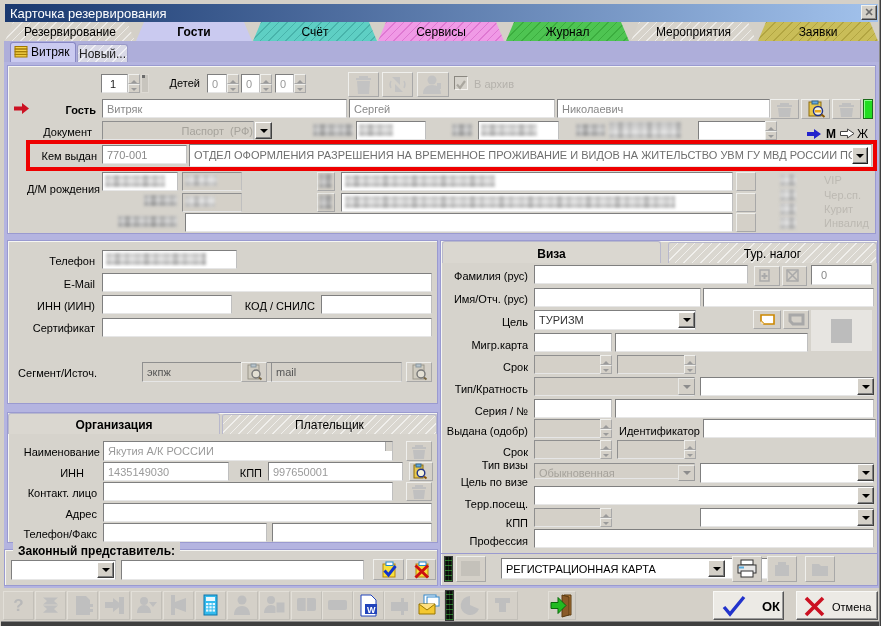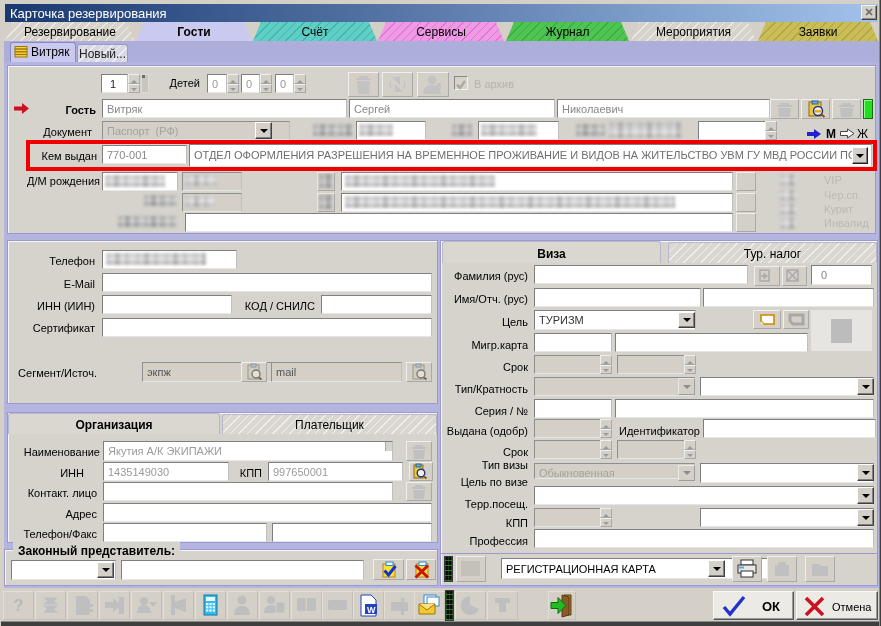--- a/index.html
+++ b/index.html
@@ -131,21 +131,21 @@
         <rect x="13" y="10" width="6" height="2.5" fill="#e8a820"></rect>
         <path d="M19.5 14.5l3 2.5" stroke="#885500" stroke-width="2"></path>
       </svg></div>
   <div class="btn" style="left:831px;top:99px;width:29px;height:20px;">
     <svg width="27" height="18" viewBox="0 0 27 18">
         <path fill="#c0c0c0" d="M9 3h9v2h3v2H6V5h3zM7 8h13l-1 9H8z"></path>
       </svg></div>
   <div class="abs" style="left:862px;top:99px;width:10px;height:20px;background:#22dd22;border:1px solid #1a6a1a;box-shadow:inset 1px 1px 0 #88ff88;"></div>
 
   <div class="lbl" style="right:789px;top:126px;">Документ</div>
-  <div class="ginp" style="left:101px;top:121px;width:188px;height:19px;">Паспорт&nbsp; (РФ)</div>
+  <div class="ginp" style="left:101px;top:121px;width:152px;height:19px;text-align:right;">Паспорт&nbsp; (РФ)</div>
   <div class="ddbtn" style="left:254px;top:122px;height:17px;"></div>
   <div class="blur" style="left:312px;top:124px;width:40px;height:12px;">
       <div class="noise"></div>
     </div>
   <div class="inp" style="left:355px;top:121px;width:70px;height:19px;"></div>
   <div class="blur" style="left:358px;top:124px;width:34px;height:12px;">
       <div class="noise2"></div>
     </div>
   <div class="blur" style="left:451px;top:124px;width:20px;height:12px;">
       <div class="noise"></div>
@@ -173,21 +173,21 @@
       <path fill="#fff" stroke="#444" d="M0.5 3.5h7V1l6.5 4.5L7.5 10V7.5h-7z"></path>
     </svg>
   <div class="lbl" style="left:856px;top:127px;font-size:12px;">Ж</div>
 
   <div class="abs" style="left:25px;top:140px;width:851px;height:31px;border:4px solid #ee0000;"></div>
   <div class="lbl" style="right:784px;top:150px;">Кем выдан</div>
   <div class="inp" style="left:101px;top:145px;width:85px;height:19px;">770-001</div>
   <div class="inp" style="left:188px;top:144px;width:683px;height:23px;color:#6e6e6e;padding-top:4px;">ОТДЕЛ ОФОРМЛЕНИЯ РАЗРЕШЕНИЯ НА ВРЕМЕННОЕ ПРОЖИВАНИЕ И ВИДОВ НА ЖИТЕЛЬСТВО УВМ ГУ МВД РОССИИ ПО</div>
   <div class="ddbtn" style="left:851px;top:147px;width:16px;height:17px;border-color:#fff #202020 #202020 #fff;"></div>
 
-  <div class="lbl" style="right:781px;top:175px;text-align:right;">Д/М рождения</div>
+  <div class="lbl" style="right:781px;top:183px;text-align:right;">Д/М рождения</div>
   <div class="inp" style="left:101px;top:172px;width:76px;height:19px;"></div>
   <div class="blur" style="left:104px;top:175px;width:60px;height:12px;">
       <div class="noise2"></div>
     </div>
   <div class="ginp" style="left:181px;top:172px;width:60px;height:19px;"></div>
   <div class="blur" style="left:184px;top:175px;width:32px;height:11px;">
       <div class="noise2"></div>
     </div>
   <div class="btn" style="left:316px;top:172px;width:18px;height:19px;"></div>
   <div class="blur" style="left:318px;top:174px;width:13px;height:14px;">
@@ -268,21 +268,21 @@
         <rect x="6" y="2" width="11" height="14" fill="#d0ccc0" stroke="#9a968a"></rect>
         <rect x="9" y="1" width="5" height="3" fill="#b8c4cc" stroke="#8a98a0"></rect>
         <circle cx="14" cy="11" r="4" fill="#e4e0d4" stroke="#777" stroke-width="1.4"></circle>
         <path d="M17 14.5l2.5 2" stroke="#776644" stroke-width="2"></path>
       </svg></div>
 
   <div class="panel" style="left:6px;top:412px;width:431px;height:131px;background:#d6d3cc;"></div>
   <div class="abs" style="left:7px;top:413px;width:212px;height:21px;background:#dad7d0;border:1px solid #b8b8cc;border-bottom:none;border-radius:3px 3px 0 0;font-size:12px;font-weight:bold;text-align:center;padding-top:4px;box-sizing:border-box;">Организация</div>
   <div class="abs" style="left:221px;top:414px;width:215px;height:20px;background:#dad7d0 repeating-linear-gradient(135deg,rgba(255,255,255,.6) 0 1px,transparent 1px 6px);border:1px solid #b8b8cc;border-bottom:none;border-radius:3px 3px 0 0;font-size:12px;text-align:center;padding-top:3px;box-sizing:border-box;">Плательщик</div>
   <div class="lbl" style="right:781px;top:446px;">Наименование</div>
-  <div class="inp" style="left:102px;top:441px;width:290px;height:20px;color:#9a9a9a;">Якутия А/К ЭКИПАЖИ</div>
+  <div class="inp" style="left:102px;top:441px;width:290px;height:20px;color:#9a9a9a;">Якутия А/К РОССИИ</div>
   <div class="abs" style="left:384px;top:442px;width:7px;height:9px;background:#d6d3cc;border-left:1px solid #aaa;"></div>
   <div class="btn" style="left:405px;top:441px;width:26px;height:20px;">
     <svg width="24" height="18" viewBox="0 0 24 18">
         <path fill="#c0c0c0" d="M8 3h8v2h3v2H5V5h3zM6 8h12l-1 9H7z"></path>
       </svg></div>
   <div class="lbl" style="right:797px;top:467px;">ИНН</div>
   <div class="inp" style="left:102px;top:462px;width:126px;height:19px;color:#9a9a9a;">1435149030</div>
   <div class="lbl" style="right:619px;top:467px;">КПП</div>
   <div class="inp" style="left:267px;top:462px;width:135px;height:19px;color:#9a9a9a;">997650001</div>
   <div class="btn" style="left:408px;top:462px;width:24px;height:19px;">
@@ -541,21 +541,21 @@
     <svg width="29" height="27" viewBox="0 0 29 27">
         <path fill="#bfbfbf" d="M7 6h15v5h-4v9H11v-9H7z"></path>
       </svg></div>
   <div class="fbtn" style="left:547px;top:591px;width:28px;height:29px;">
     <svg width="26" height="27" viewBox="0 0 26 27">
         <path fill="#b07a3a" stroke="#5a3a10" d="M15 3h7v20h-7z"></path>
         <path fill="#8a5a28" stroke="#5a3a10" d="M15 3l7 2v18l-7 2z" transform="translate(-2,0)"></path>
         <path fill="#22bb22" stroke="#0a6a0a" d="M2 10.5h7V5.5l8 8-8 8v-5H2z"></path>
       </svg></div>
 
-  <div class="abs" style="left:712px;top:591px;width:81px;height:29px;background:#eceae5;border:1px solid #f8f8f6;border-bottom-color:#555;border-right-color:#555;box-shadow:inset -1px -1px 0 #999;">
+  <div class="abs" style="left:712px;top:591px;width:71px;height:29px;background:#eceae5;border:1px solid #f8f8f6;border-bottom-color:#555;border-right-color:#555;box-shadow:inset -1px -1px 0 #999;">
     <svg width="26" height="22" viewBox="0 0 26 22" style="position:absolute;left:7px;top:3px;">
         <path fill="none" stroke="#2233cc" stroke-width="3.4" d="M3 12l6 7L23 2"></path>
       </svg>
     <div class="abs" style="left:48px;top:7px;font-size:13px;font-weight:bold;">ОК</div>
   </div>
   <div class="abs" style="left:795px;top:591px;width:82px;height:29px;background:#eceae5;border:1px solid #f8f8f6;border-bottom-color:#555;border-right-color:#555;box-shadow:inset -1px -1px 0 #999;">
     <svg width="24" height="24" viewBox="0 0 24 24" style="position:absolute;left:6px;top:3px;">
         <path stroke="#cc1122" stroke-width="3.6" d="M3 3l17 17M20 3L3 20"></path>
       </svg>
     <div class="abs" style="left:35px;top:9px;font-size:11px;">Отмена</div>

